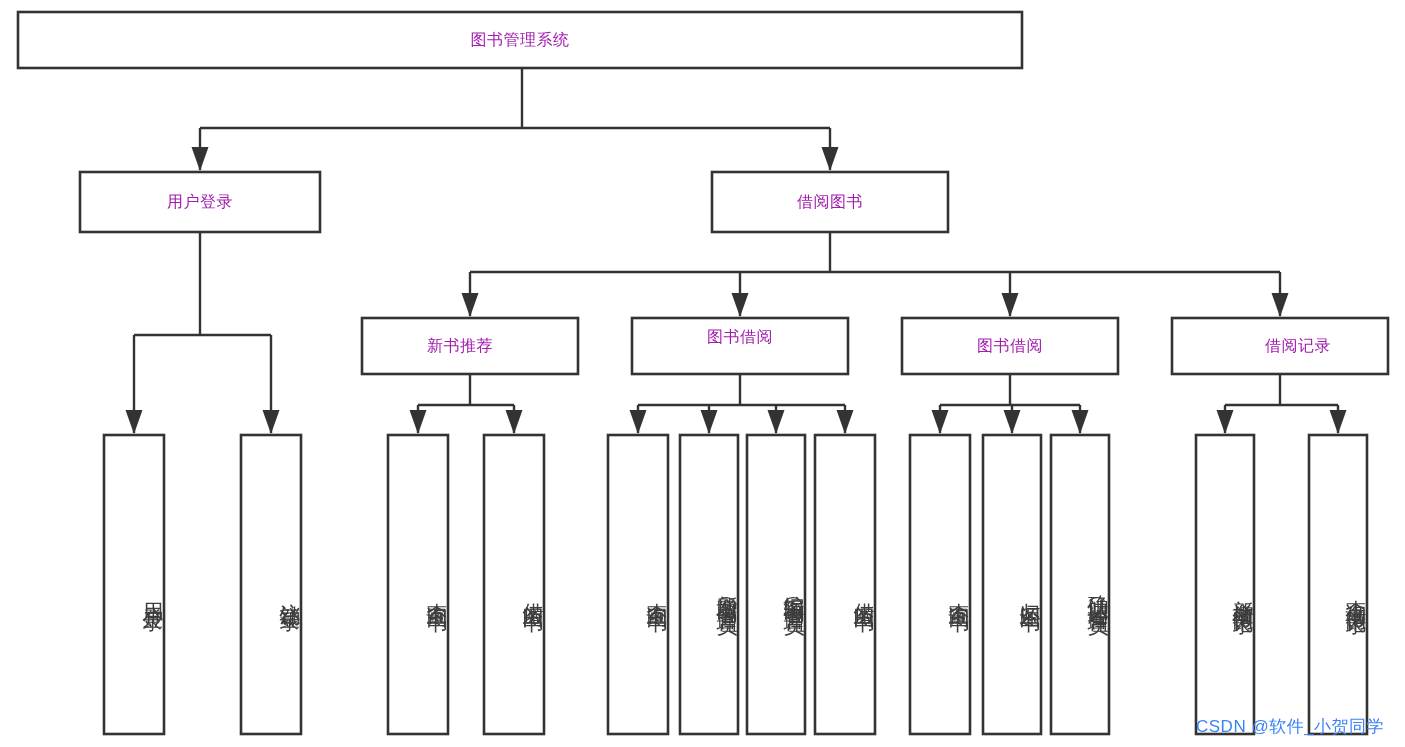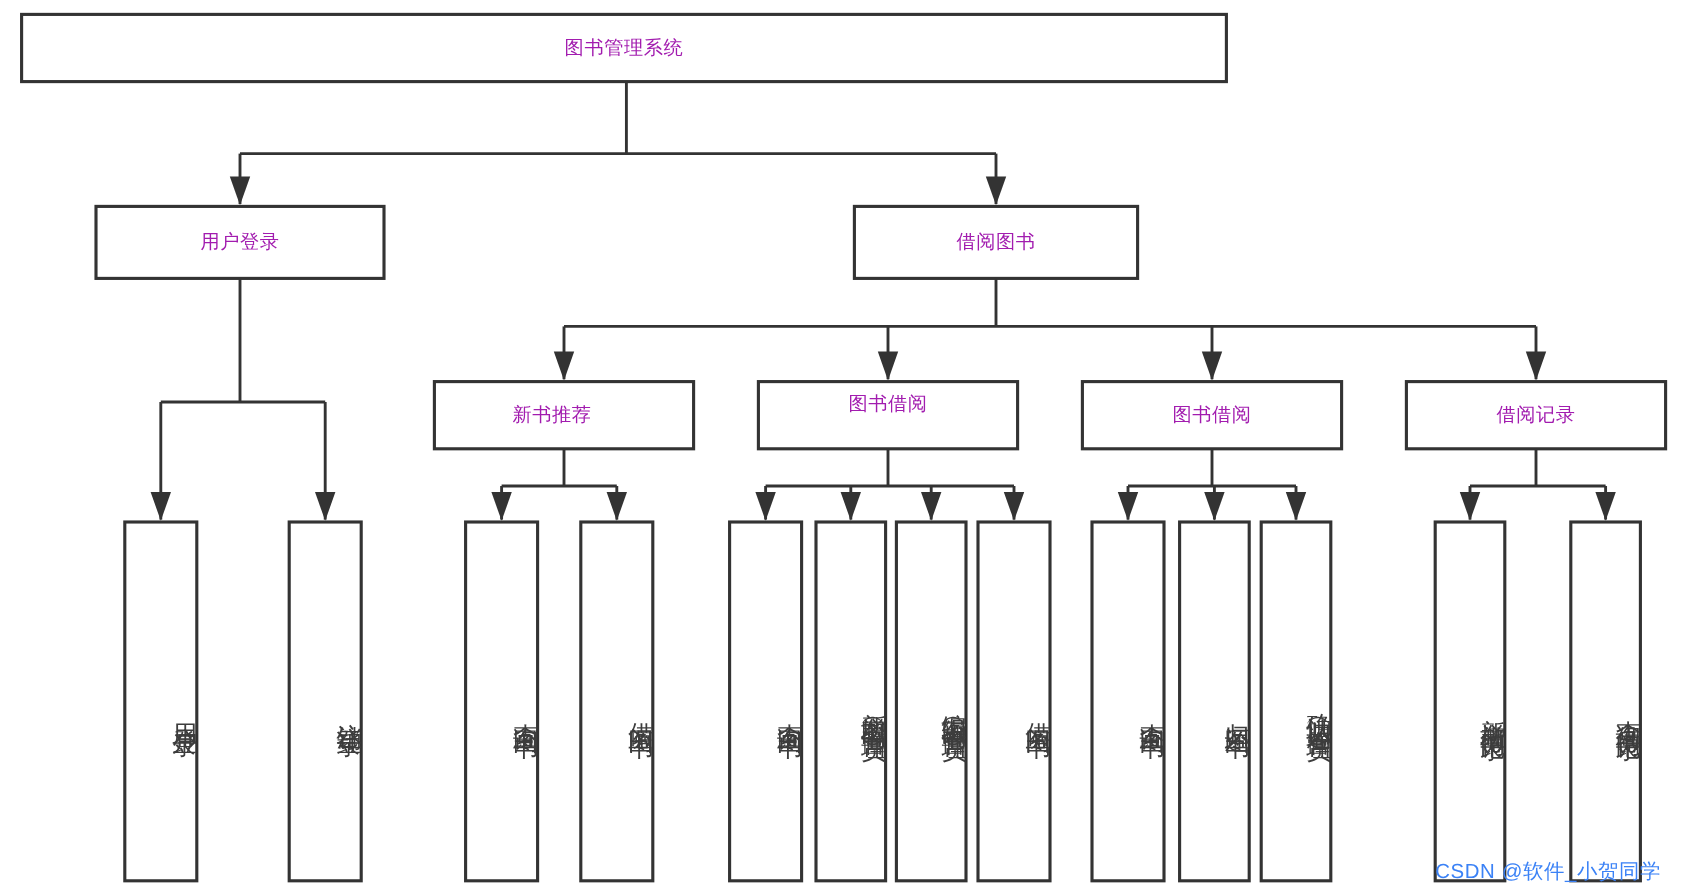--- a/index.html
+++ b/index.html
@@ -156,21 +156,21 @@
       </g>
   </svg>
 
   <div id="labels-layer">
       <div class="node-label-h" style="left: 18px; top: 12px; width: 1004px; height: 56px;">图书管理系统</div>
       <div class="node-label-h" style="left: 80px; top: 172px; width: 240px; height: 60px;">用户登录</div>
       <div class="node-label-h" style="left: 712px; top: 172px; width: 236px; height: 60px;">借阅图书</div>
       <div class="node-label-h" style="left: 362px; top: 318px; width: 196px; height: 56px;">新书推荐</div>
       <div class="node-label-h" style="left: 632px; top: 318px; width: 216px; height: 39px;">图书借阅</div>
       <div class="node-label-h" style="left: 902px; top: 318px; width: 216px; height: 56px;">图书借阅</div>
-      <div class="node-label-h" style="left: 1172px; top: 318px; width: 216px; height: 56px;">借阅记录</div>
+      <div class="node-label-h" style="left: 1172px; top: 318px; width: 216px; height: 56px; padding-left: 18px;">借阅记录</div>
       <div class="node-label-v" style="left: 104px; top: 435px; width: 60px; height: 299px; padding-top: 14px; box-sizing: border-box;">用户登录</div>
       <div class="node-label-v" style="left: 241px; top: 435px; width: 60px; height: 299px; padding-top: 14px; box-sizing: border-box;">注销登录</div>
       <div class="node-label-v" style="left: 388px; top: 435px; width: 60px; height: 299px; padding-top: 14px; box-sizing: border-box;">查询图书</div>
       <div class="node-label-v" style="left: 484px; top: 435px; width: 60px; height: 299px; padding-top: 14px; box-sizing: border-box;">借阅图书</div>
       <div class="node-label-v" style="left: 608px; top: 435px; width: 60px; height: 299px; padding-top: 14px; box-sizing: border-box;">查询图书</div>
       <div class="node-label-v" style="left: 680px; top: 435px; width: 58px; height: 299px; padding-top: 14px; box-sizing: border-box;">新增图书（管理员）</div>
       <div class="node-label-v" style="left: 747px; top: 435px; width: 58px; height: 299px; padding-top: 14px; box-sizing: border-box;">编辑图书（管理员）</div>
       <div class="node-label-v" style="left: 815px; top: 435px; width: 60px; height: 299px; padding-top: 14px; box-sizing: border-box;">借阅图书</div>
       <div class="node-label-v" style="left: 910px; top: 435px; width: 60px; height: 299px; padding-top: 14px; box-sizing: border-box;">查询图书</div>
       <div class="node-label-v" style="left: 983px; top: 435px; width: 58px; height: 299px; padding-top: 14px; box-sizing: border-box;">归还图书</div>

